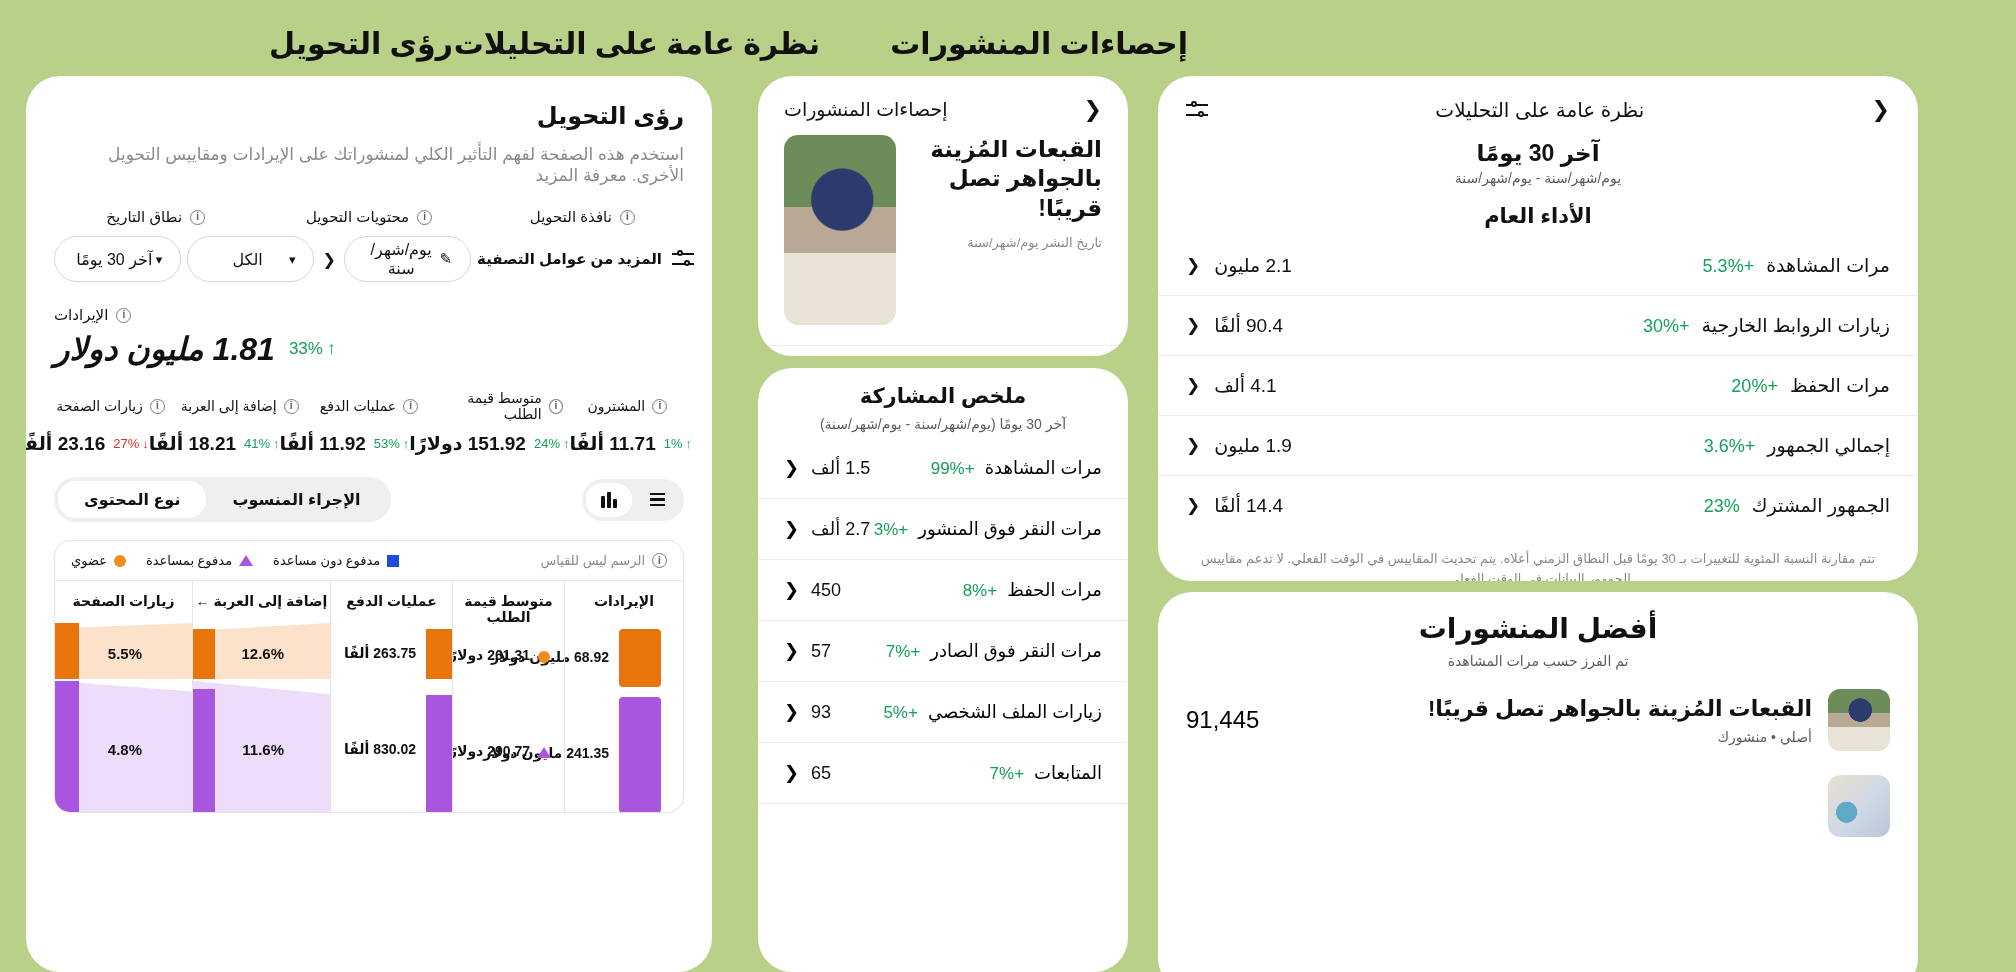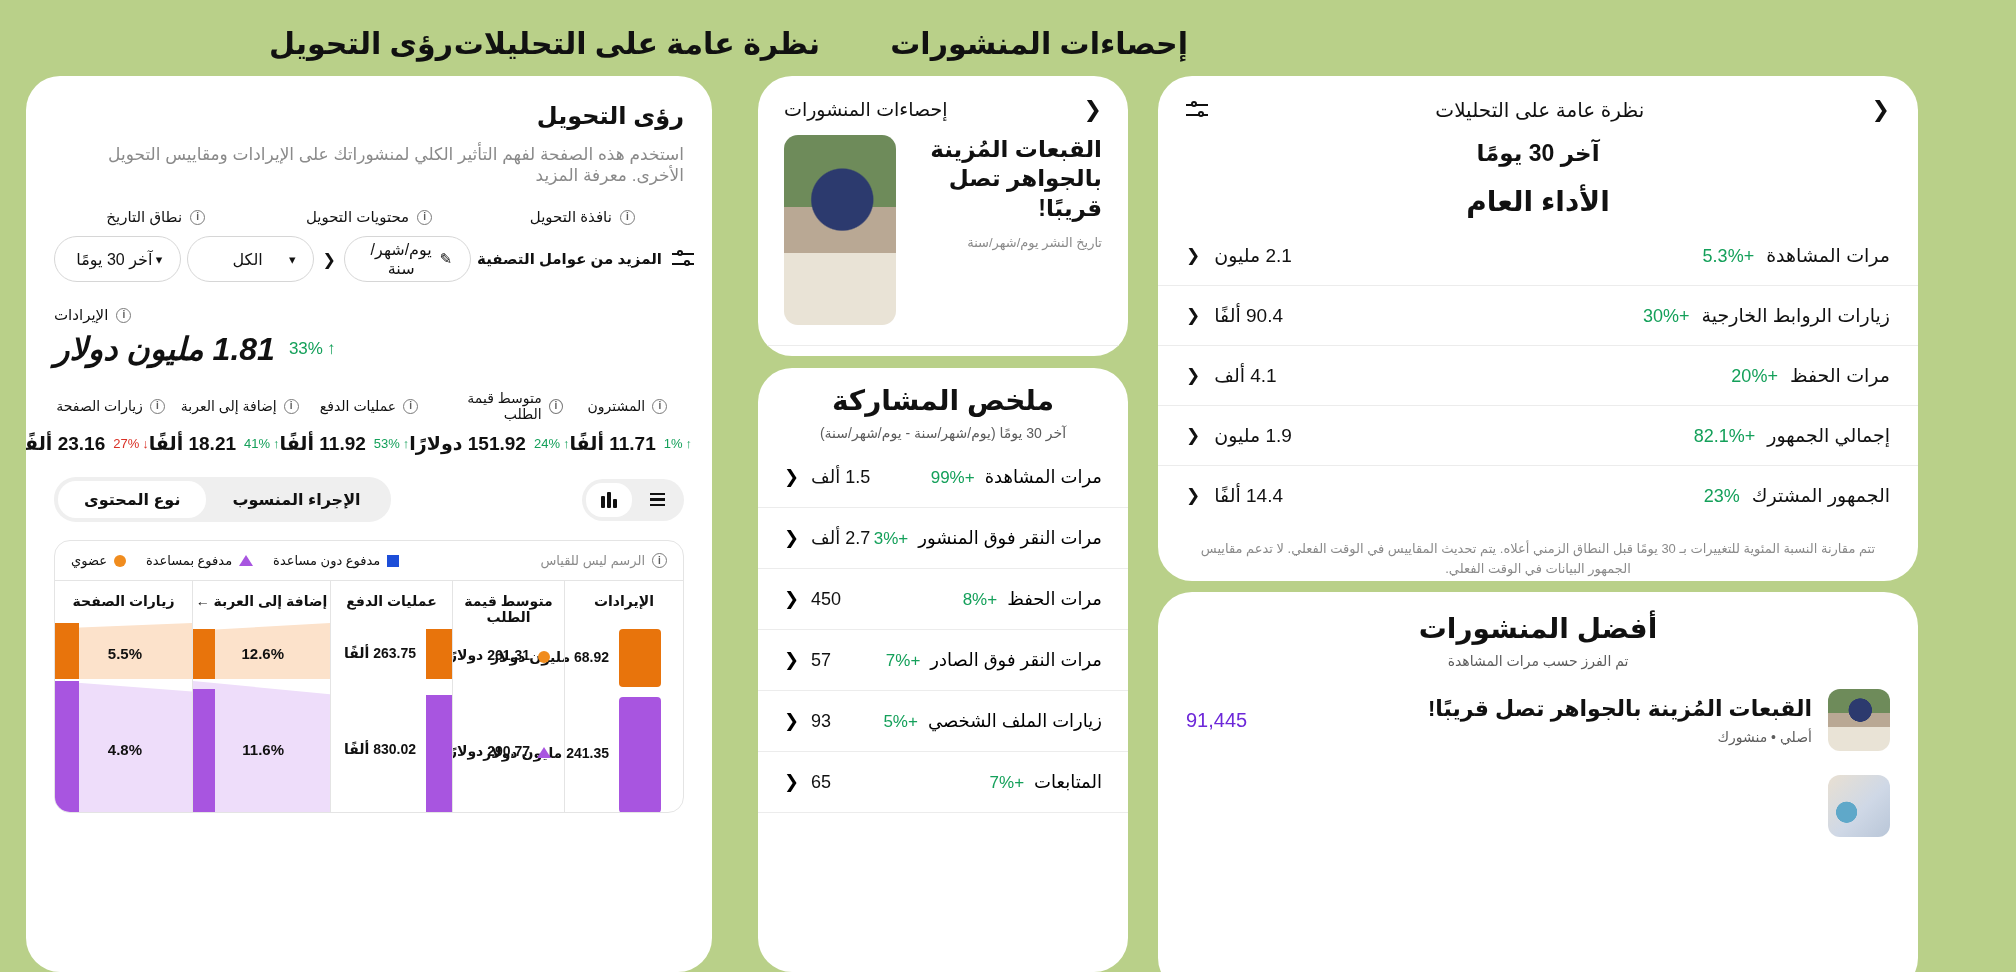--- a/index.html
+++ b/index.html
@@ -43,21 +43,21 @@
   .sliders i:nth-child(2) { top: 13px; }
   .sliders b { position: absolute; width: 6px; height: 6px; border-radius: 50%;
                background: #fff; border: 2px solid #111; }
   .sliders b:nth-child(3) { top: 0px; left: 5px; }
   .sliders b:nth-child(4) { top: 10px; left: 12px; }
 
   .range-block { text-align: center; padding: 4px 0 2px; }
   .range-main { font-size: 23px; font-weight: 700; color: #111; }
   .range-sub  { font-size: 14px; color: #5c5c5c; margin-top: 3px; }
 
-  .sect-title { text-align: center; font-size: 28px; font-weight: 700;
+  .sect-title { text-align: center; font-size: 21px; font-weight: 700;
                 color: #111; padding: 16px 0 8px; }
   .sect-title.big { font-size: 28px; padding-top: 20px; }
   .sect-sub { text-align: center; font-size: 14px; color: #5c5c5c; padding-bottom: 6px;}
 
   .mrow {
     display: flex; align-items: center; justify-content: space-between;
     padding: 18px 28px; border-bottom: 1px solid #ececec;
     font-size: 19px; color: #111;
   }
   .mrow:last-of-type { border-bottom: none; }
@@ -71,21 +71,21 @@
     font-size: 13px; color: #8a8a8a; line-height: 1.55;
     text-align: center; padding: 14px 40px 26px 40px;
   }
 
   .post-row { display: flex; align-items: center; gap: 16px; padding: 14px 28px 10px; }
   .post-thumb { width: 62px; height: 62px; border-radius: 12px; overflow: hidden;
                 flex: 0 0 62px; position: relative; }
   .post-body { flex: 1; text-align: right; }
   .post-title { font-size: 22px; font-weight: 700; color: #111; line-height: 1.25; }
   .post-meta { font-size: 14px; color: #5c5c5c; margin-top: 6px; }
-  .post-count { font-size: 20px; color: #6d28d9; white-space: nowrap; }
+  .post-count { font-size: 24px; color: #000000; white-space: nowrap; }
 
   
   .ph-girl {
     background:
       radial-gradient(circle at 52% 34%, #2c3a6e 0 22%, transparent 23%),
       linear-gradient(#6e8b5a 0 38%, #b9a894 38% 62%, #e9e3d6 62% 100%);
   }
   .ph-decor {
     background:
       radial-gradient(circle at 30% 60%, #5fa8c9 0 18%, transparent 19%),
@@ -219,20 +219,21 @@
         <span class="sliders">
           <i></i>
             <i></i>
             <b></b>
             <b></b>
         </span>
       </div>
 
       <div class="range-block">
         <div class="range-main">آخر 30 يومًا</div>
+        <div class="range-sub">يوم/شهر/سنة - يوم/شهر/سنة</div>
       </div>
 
       <div class="sect-title">الأداء العام</div>
 
       <div>
         <div class="mrow">
           <div class="lbl-wrap">
             <span>مرات المشاهدة</span>
             <span class="pct">+5.3%</span>
           </div>
@@ -257,21 +258,21 @@
             <span class="pct">+20%</span>
           </div>
           <div class="right-wrap">
             <span class="val">4.1 ألف</span>
             <span class="chev">❮</span>
           </div>
         </div>
         <div class="mrow">
           <div class="lbl-wrap">
             <span>إجمالي الجمهور</span>
-            <span class="pct">+82.1%</span>
+            <span class="pct">+3.6%</span>
           </div>
           <div class="right-wrap">
             <span class="val">1.9 مليون</span>
             <span class="chev">❮</span>
           </div>
         </div>
         <div class="mrow">
           <div class="lbl-wrap">
             <span>الجمهور المشترك</span>
             <span class="pct">23%</span>

